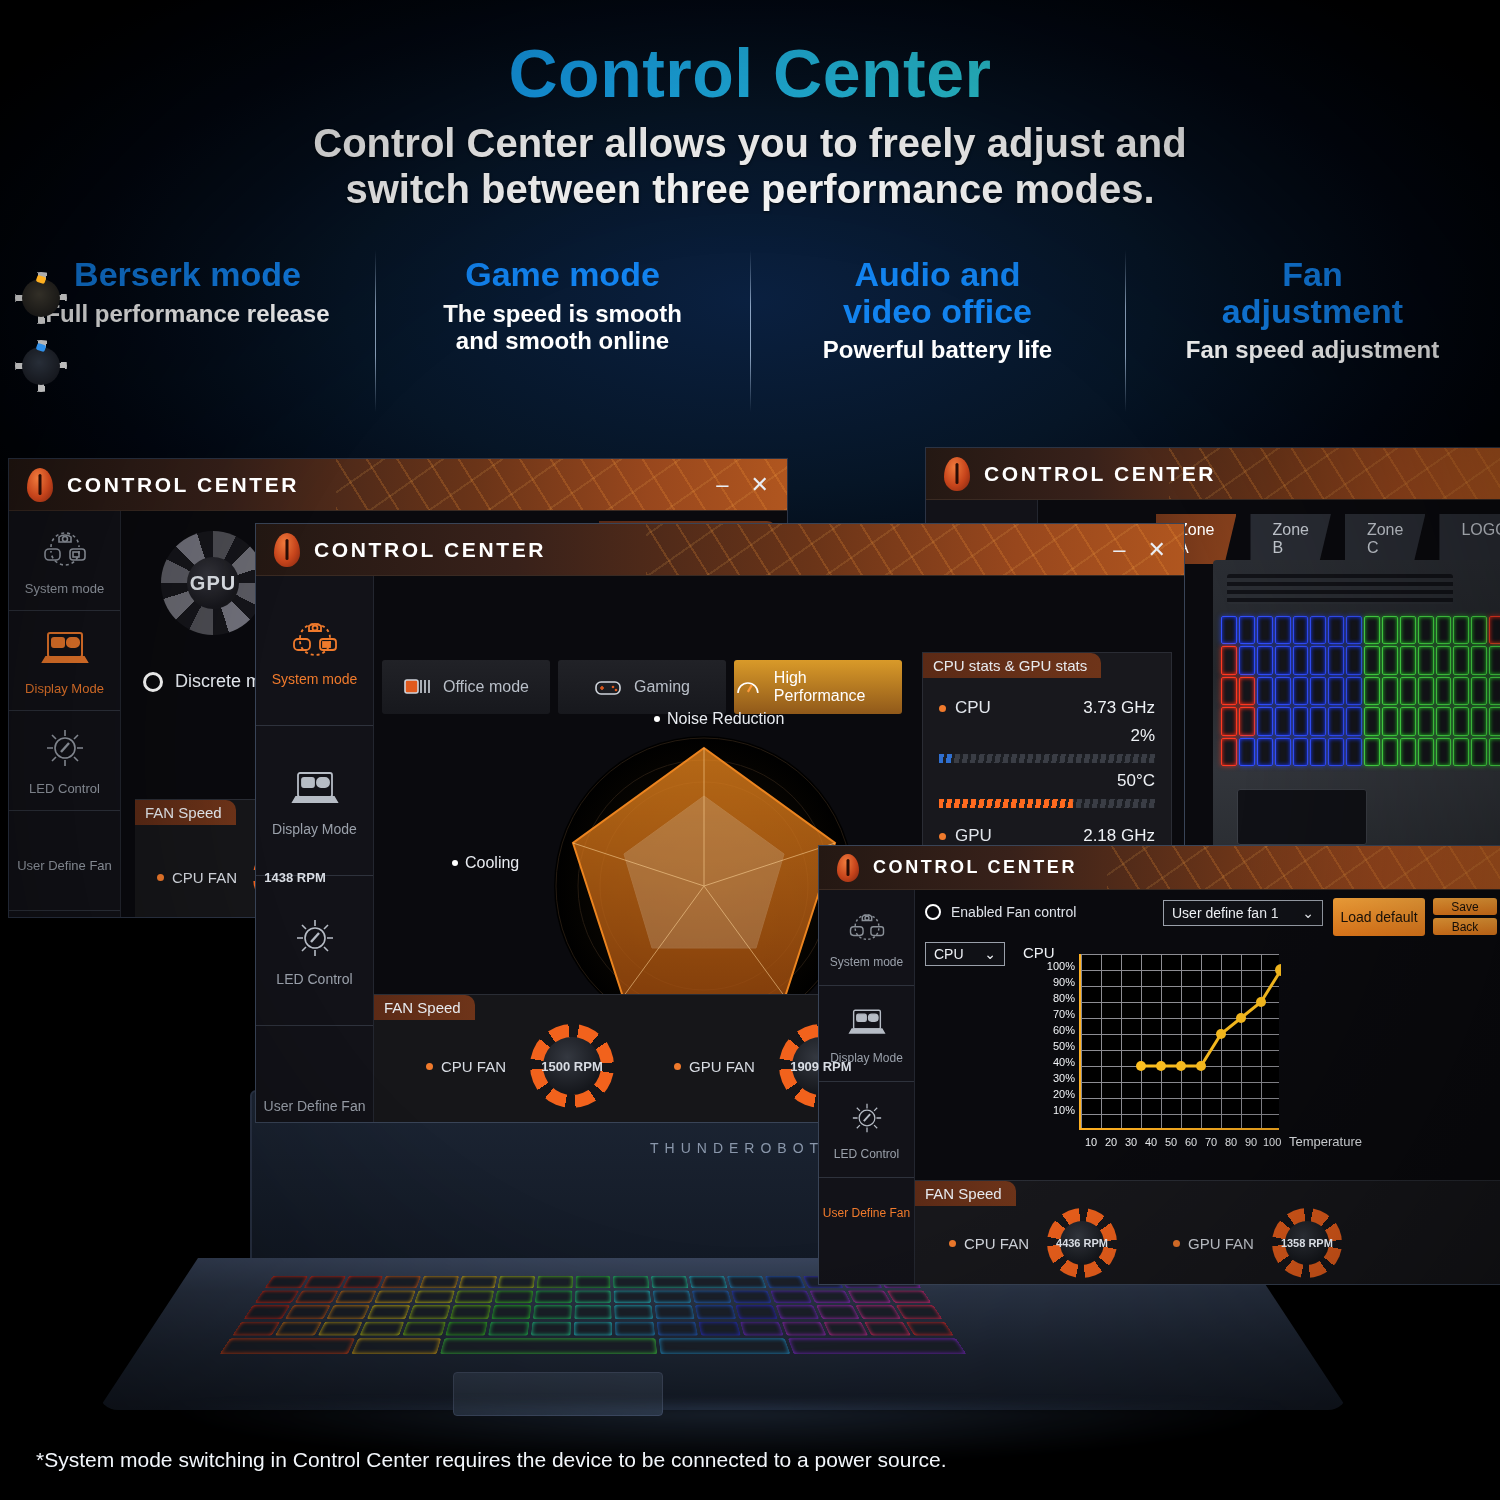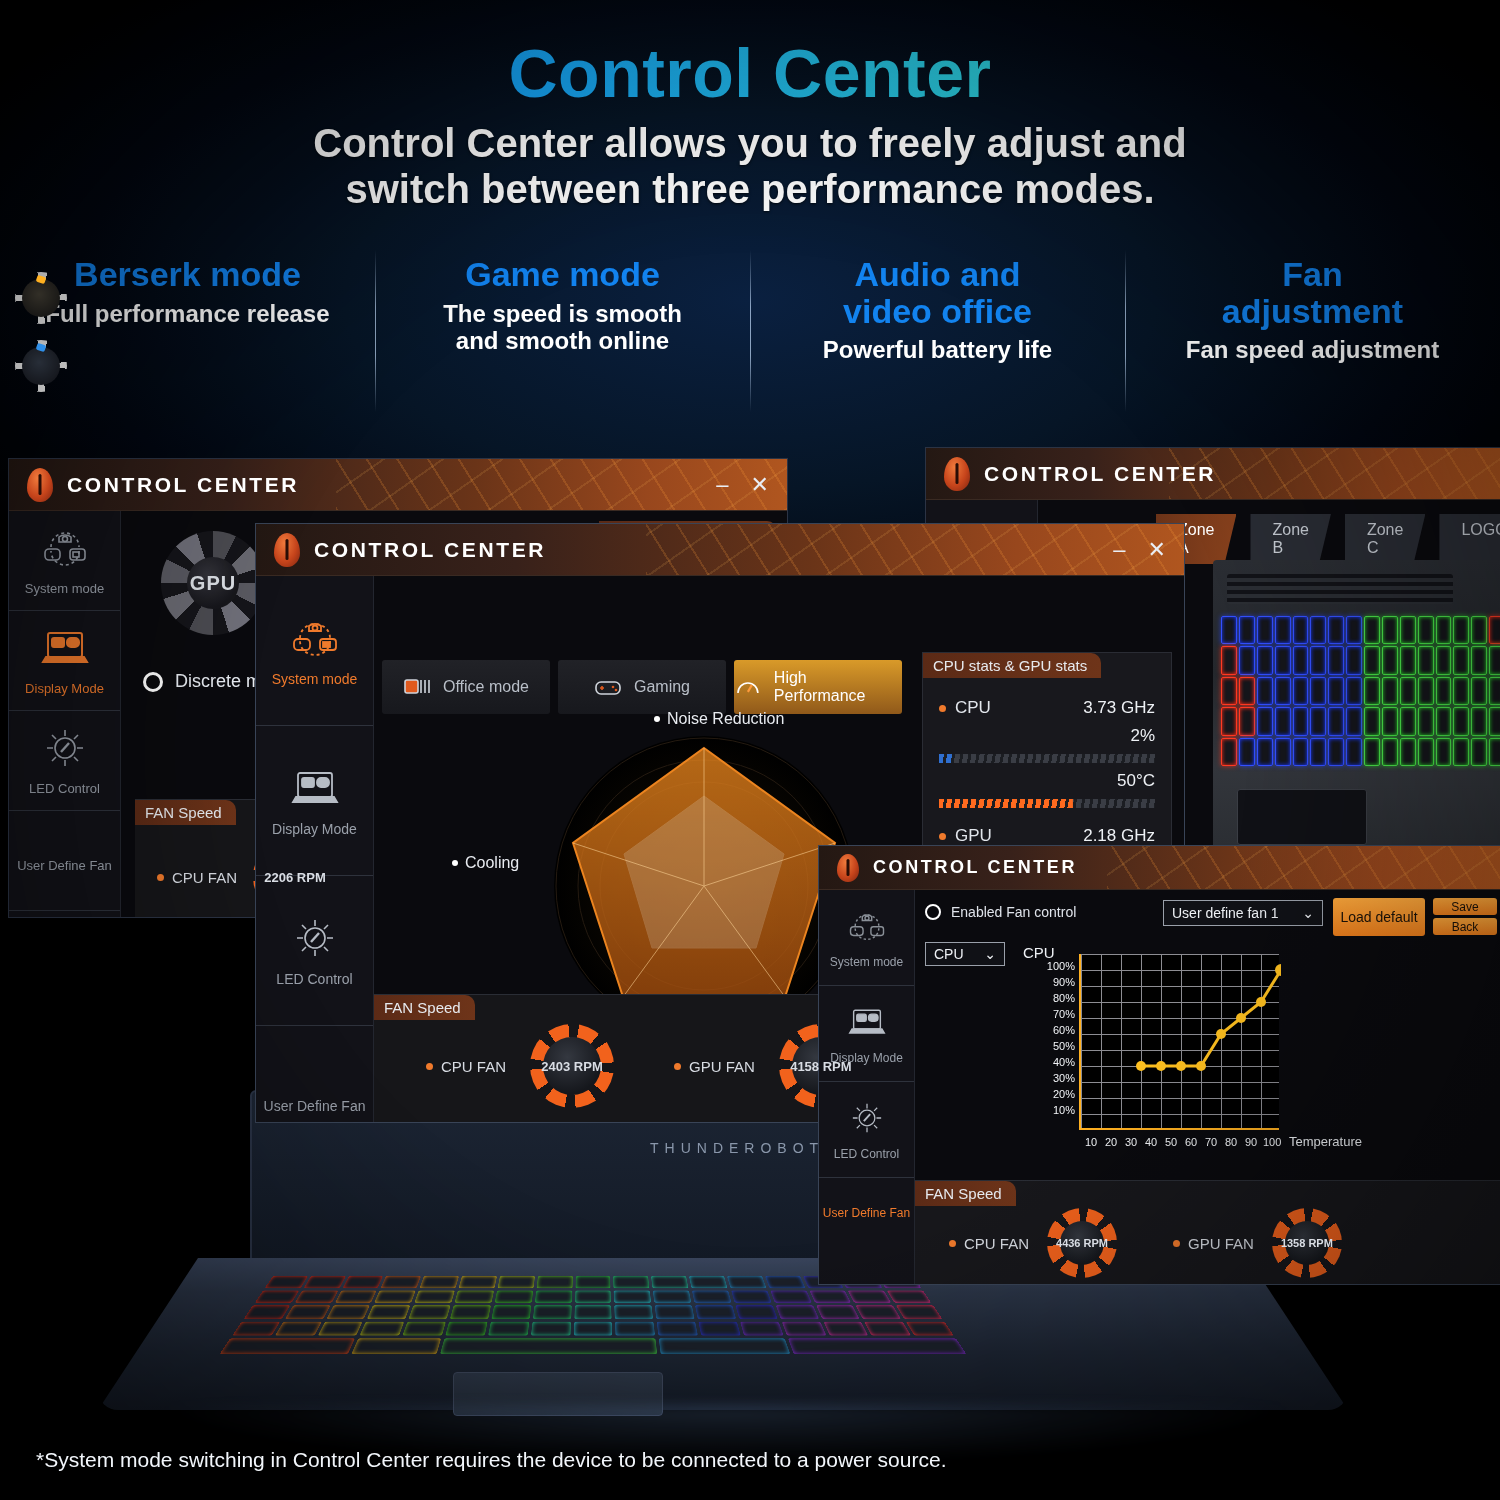--- a/index.html
+++ b/index.html
@@ -452,21 +452,21 @@
         <span>Discrete mode</span>
       </div>
       <div class="fanspeed-box">
         <div class="panel-tag">FAN Speed</div>
         <div style="display:flex;align-items:center;gap:16px;margin:10px 0 0 22px;">
           <span class="fan-legend">
             <span class="dot"></span>
             <span>CPU FAN</span>
           </span>
           <span class="fan-wheel">
-            <span>2206 RPM</span>
+            <span>1438 RPM</span>
           </span>
         </div>
       </div>
       <div class="panel-tag" style="position:absolute;right:10px;top:10px;">CPU stats &amp; GPU stats</div>
     </div>
   </div>
 </div>
 
 <div class="cc-window" id="win-led">
   <div class="cc-titlebar">
@@ -765,28 +765,28 @@
       </div>
 
       <div class="fanbox-main">
         <div class="panel-tag">FAN Speed</div>
         <div style="display:flex;align-items:center;gap:24px;margin:4px 0 0 52px;">
           <span class="fan-legend">
             <span class="dot"></span>
             <span>CPU FAN</span>
           </span>
           <span class="fan-wheel">
-            <span>2403 RPM</span>
+            <span>1500 RPM</span>
           </span>
           <span class="fan-legend" style="margin-left:36px">
             <span class="dot"></span>
             <span>GPU FAN</span>
           </span>
           <span class="fan-wheel">
-            <span>4158 RPM</span>
+            <span>1909 RPM</span>
           </span>
         </div>
       </div>
     </div>
   </div>
 </div>
 
 <div class="cc-window" id="win-fan">
   <div class="cc-titlebar">
     <div class="circuit"></div>

